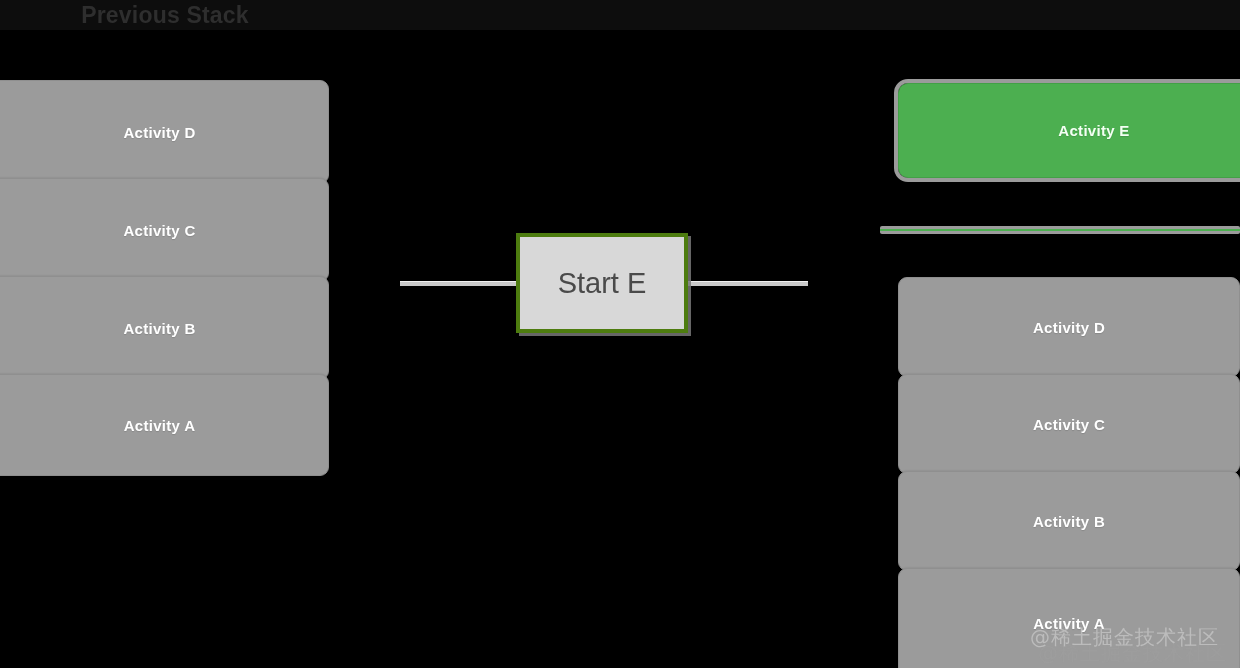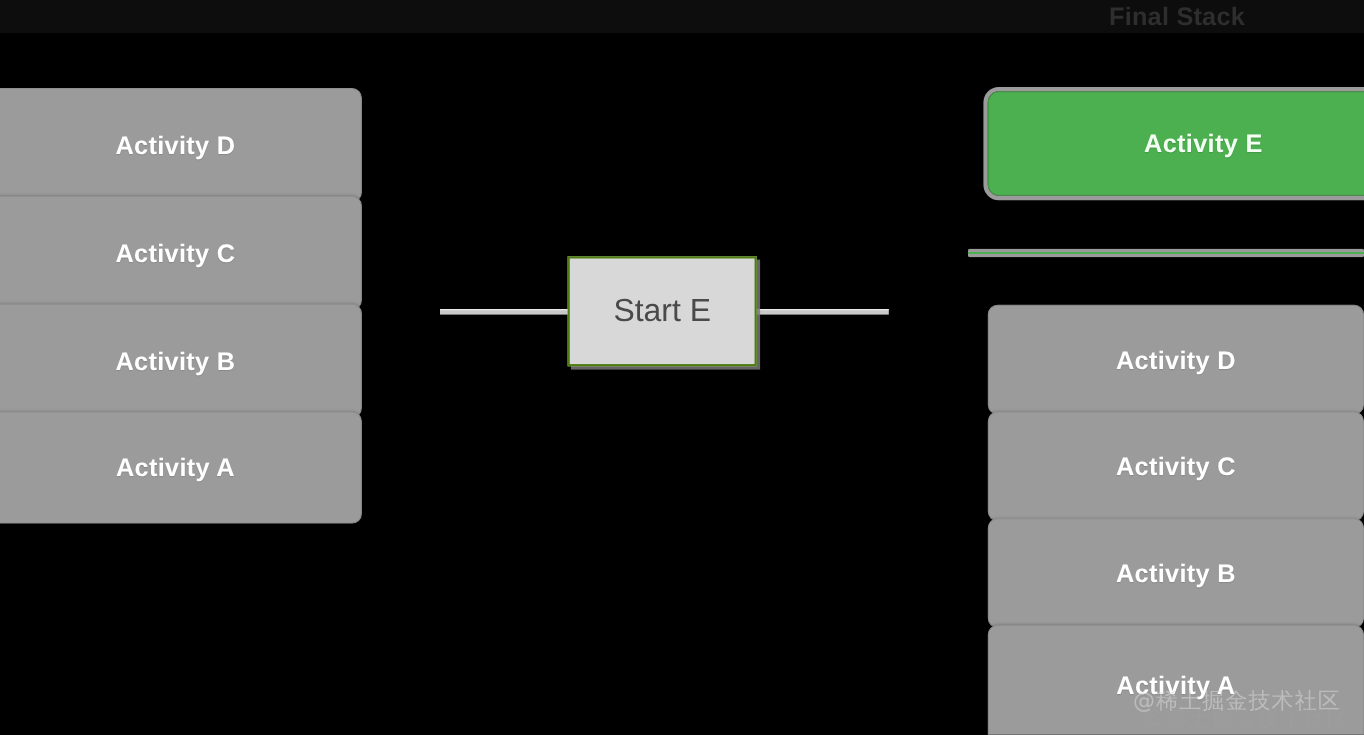--- a/index.html
+++ b/index.html
@@ -50,21 +50,21 @@
     background: #9b9b9b;
     border-radius: 9px;
     border: 1px solid #8f8f8f;
     box-shadow: 0 1px 3px rgba(0,0,0,0.35);
     display: flex;
     align-items: center;
     justify-content: center;
     overflow: hidden;
   }
   .card-label {
-    font-size: 23px;
+    font-size: 15px;
     font-weight: bold;
     color: #ffffff;
     letter-spacing: 0.3px;
     white-space: nowrap;
     text-shadow: 0 1px 1px rgba(0,0,0,0.12);
   }
 
   
   .left-stack .card {
     left: -10px;
@@ -110,21 +110,21 @@
     border-bottom: 3px solid #9b9b9b;
     border-radius: 2px;
   }
 
   
   .start-node {
     position: absolute;
     left: 516px; top: 233px;
     width: 172px; height: 100px;
     background: #d8d8d8;
-    border: 2px solid #4d7c0f;
+    border: 4px solid #4d7c0f;
     box-shadow: 3px 3px 0 rgba(120,120,120,0.85);
     display: flex;
     align-items: center;
     justify-content: center;
   }
   .start-label {
     font-size: 29px;
     font-weight: normal;
     color: #4a4a4a;
     white-space: nowrap;
@@ -159,22 +159,22 @@
     white-space: nowrap;
     letter-spacing: 1px;
     pointer-events: none;
     font-family: "DejaVu Sans", sans-serif;
   }
 </style>
 </head>
 <body>
 
 <div class="title-bar">
-  <div class="col-right">
-    <span class="stack-title">Final Stack</span>
+  <div class="col-left">
+    <span class="stack-title">Previous Stack</span>
   </div>
 </div>
 
 <div class="left-stack">
   <div class="card c0">
     <span class="card-label">Activity D</span>
   </div>
   <div class="card c1">
     <span class="card-label">Activity C</span>
   </div>

